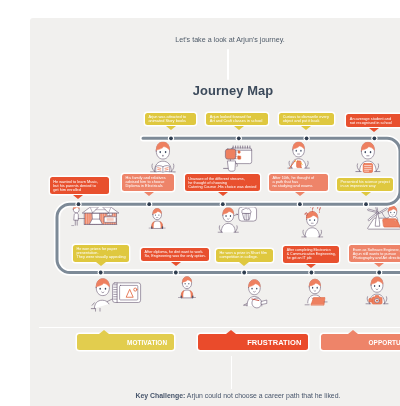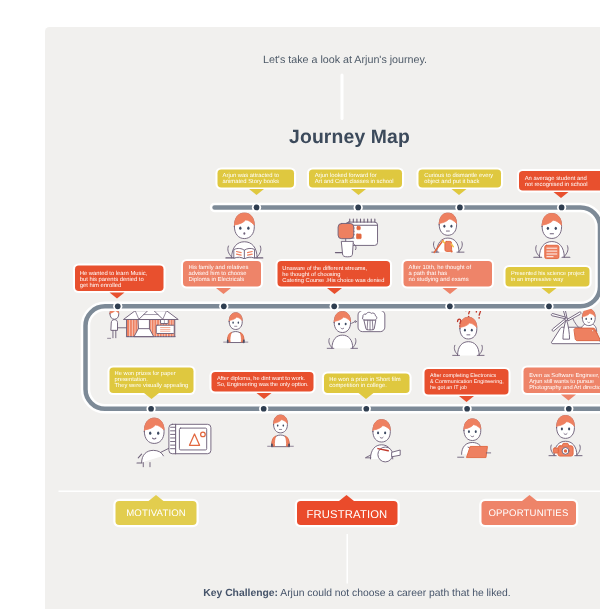--- a/index.html
+++ b/index.html
@@ -23,22 +23,22 @@
       border-top:4.7px solid currentColor;border-bottom:none;}
 
   .y{background:#DFC83F;color:#DFC83F;}
   .r{background:#E8502E;color:#E8502E;}
   .o{background:#EE8469;color:#EE8469;}
   .co > span{color:#fff;display:block;}
   .co .ln{display:block;white-space:nowrap;}
 
   
   .chip{position:absolute;height:16.2px;border-radius:2.5px;box-shadow:0 0 0 1.5px #fff;
-     font-weight:normal;letter-spacing:.1px;
-     display:flex;align-items:center;justify-content:center;}
+     font-weight:bold;letter-spacing:.1px;
+     display:flex;align-items:center;justify-content:center;padding-left:43px;}
   .chip > span{color:#fff;}
   .chip .nub{position:absolute;margin-left:-5px;top:-4.2px;width:0;height:0;
      border-left:5px solid transparent;border-right:5px solid transparent;border-bottom:4.2px solid currentColor;}
 
   .sep{position:absolute;left:10.5px;top:310.6px;width:377.5px;height:1.1px;background:#fff;}
   .drop{position:absolute;width:1px;background:#fff;}
   .key{position:absolute;left:10px;top:376.2px;width:400px;text-align:center;font-size:6.9px;color:#46546A;}
   .key b{font-weight:bold;}
 </style>
 </head>

